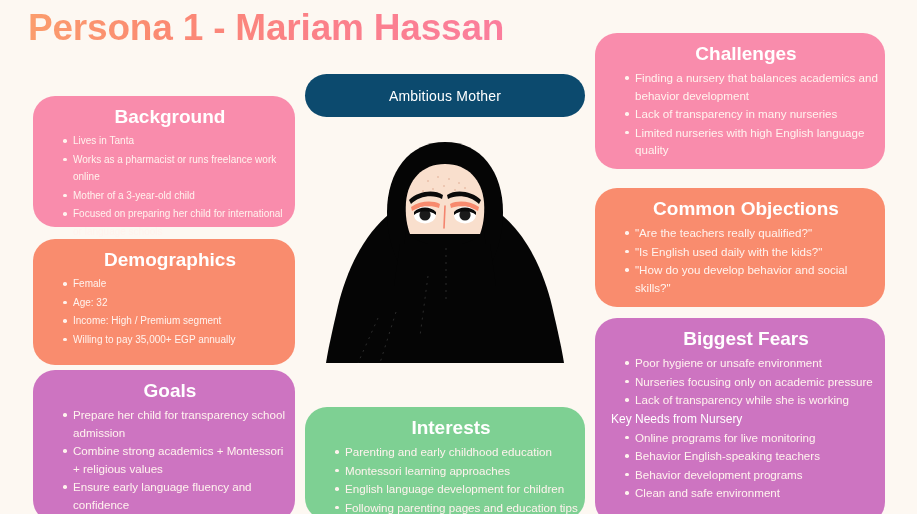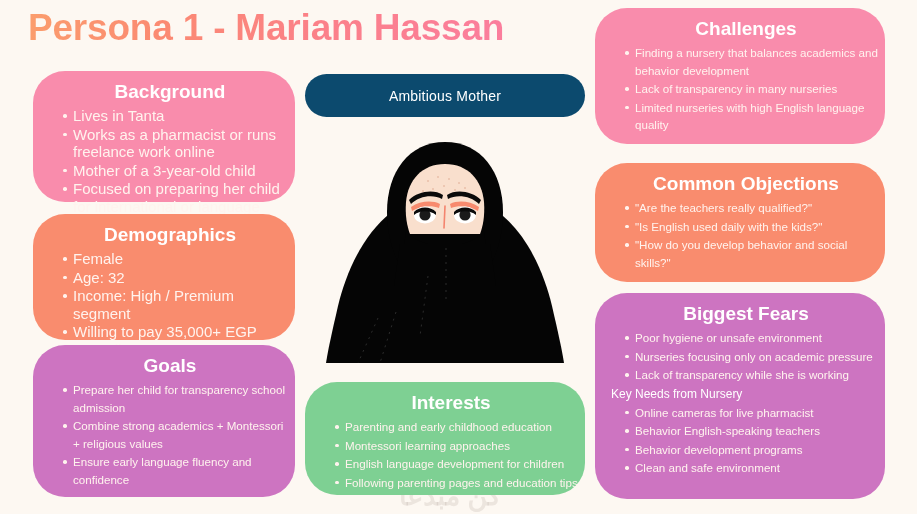--- a/index.html
+++ b/index.html
@@ -34,41 +34,42 @@
     -webkit-background-clip: text;
     background-clip: text;
     color: transparent;
     -webkit-text-fill-color: transparent;
     white-space: nowrap;
   }
 
   
   .card {
     position: absolute;
-    border-radius: 32px;
+    border-radius: 22px;
     box-sizing: border-box;
     padding: 8px 2px 12px 14px;
     color: #FFF6F3;
+    margin-top: 25px;
   }
   .card-title {
     text-align: center;
     font-size: 19px;
     font-weight: bold;
     color: #FFFFFF;
     line-height: 26px;
     margin-bottom: 2px;
   }
   .card ul {
     margin: 0;
     padding: 0 0 0 16px;
     list-style: none;
   }
   .card li {
     position: relative;
-    font-size: 15px;
+    font-size: 10px;
     line-height: 17.5px;
     color: #FFF3EE;
     margin: 0 0 1px 0;
     padding-left: 10px;
   }
   .card li::before {
     content: "";
     position: absolute;
     left: 0;
     top: 7px;
@@ -258,20 +259,20 @@
 
   <div class="card" id="card-fears">
     <div class="card-title">Biggest Fears</div>
     <ul>
       <li>Poor hygiene or unsafe environment</li>
       <li>Nurseries focusing only on academic pressure</li>
       <li>Lack of transparency while she is working</li>
     </ul>
     <div class="sub-heading">Key Needs from Nursery</div>
     <ul>
-      <li>Online cameras for live pharmacist</li>
+      <li>Online programs for live monitoring</li>
       <li>Behavior English-speaking teachers</li>
       <li>Behavior development programs</li>
       <li>Clean and safe environment</li>
     </ul>
   </div>
 
 </div>
 
 </body></html>

